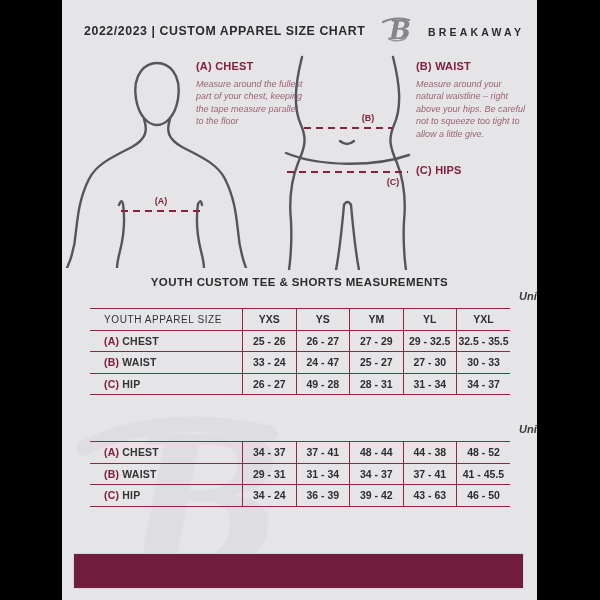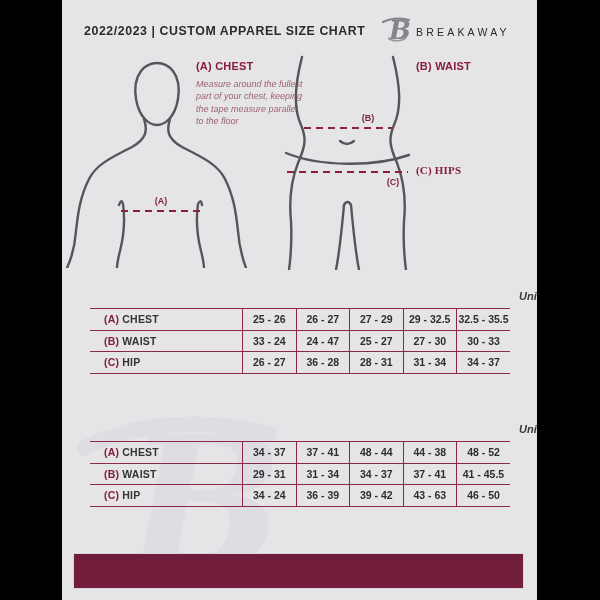--- a/index.html
+++ b/index.html
@@ -7,21 +7,21 @@
          font-family:"Liberation Sans",sans-serif;}
   .page{position:absolute;left:62px;top:0;width:475px;height:600px;background:#e5e4e6;overflow:hidden;}
 
   
   .watermark{position:absolute;left:2px;top:398px;width:240px;height:200px;opacity:.55;pointer-events:none;}
 
   
   .doc-title{position:absolute;left:22px;top:23px;font-size:13px;font-weight:bold;color:#2b2b2d;
              letter-spacing:.6px;transform:scaleX(.95);transform-origin:left;white-space:nowrap;}
   .brand{position:absolute;left:320px;top:15px;display:flex;align-items:center;}
-  .brand-name{font-size:10.5px;font-weight:normal;letter-spacing:3.2px;color:#2b2b2d;margin-left:4px;margin-top:6px;}
+  .brand-name{font-size:10.5px;font-weight:bold;letter-spacing:3.2px;color:#2b2b2d;margin-left:16px;margin-top:6px;}
 
   
   .guide-block{position:absolute;width:112px;}
   .guide-heading{font-size:11px;font-weight:bold;color:#851e3d;margin:0 0 6px 0;letter-spacing:.2px;}
   .guide-body{font-size:9px;font-style:italic;line-height:1.38;color:#9d6276;margin:0;}
   .diagram{position:absolute;}
 
   
   .section-title{position:absolute;left:0;width:475px;text-align:center;font-size:11.5px;
                  font-weight:bold;color:#2c2c2e;letter-spacing:.4px;}
@@ -93,50 +93,60 @@
         <path d="M71 150 C73 172 75 194 79 215"></path>
       </g>
       <path d="M24 73 L112 73" stroke="#8c1f3e" stroke-width="2.2" stroke-dasharray="7 5"></path>
       <text x="88" y="66" text-anchor="middle" font-family="Liberation Sans" font-size="9" font-weight="bold" fill="#7c1f3c">(B)</text>
       <path d="M7 117 L128 117" stroke="#8c1f3e" stroke-width="2.2" stroke-dasharray="7 5"></path>
       <text x="113" y="130" text-anchor="middle" font-family="Liberation Sans" font-size="9" font-weight="bold" fill="#7c1f3c">(C)</text>
     </svg>
 
     <div class="guide-block" style="left:354px;top:60px;">
       <p class="guide-heading">(B) WAIST</p>
+      <p class="guide-body">Measure around your natural waistline – right above your hips. Be careful not to squeeze too tight to allow a little give.</p>
     </div>
 
-    <div class="guide-block" style="left:354px;top:164px;font-family:Liberation Serif, serif;">
+    <div class="guide-block" style="left:354px;top:164px;">
       <p class="guide-heading">(C) HIPS</p>
     </div>
 
+    <div class="section-title" style="top:276px;">YOUTH CUSTOM TEE &amp; SHORTS MEASUREMENTS</div>
     <div class="section-unit" style="top:290px;">Unit: Inches</div>
 
     <table class="size-table" style="top:308px;">
       <tbody>
+          <tr>
+        <th class="size-col">YOUTH APPAREL SIZE</th>
+        <th>YXS</th>
+        <th>YS</th>
+        <th>YM</th>
+        <th>YL</th>
+        <th>YXL</th>
+      </tr>
       <tr>
         <td class="size-col"><span class="row-key">(A)</span> <span>CHEST</span></td>
         <td>25 - 26</td>
         <td>26 - 27</td>
         <td>27 - 29</td>
         <td>29 - 32.5</td>
         <td>32.5 - 35.5</td>
       </tr>
       <tr>
         <td class="size-col"><span class="row-key">(B)</span> <span>WAIST</span></td>
         <td>33 - 24</td>
         <td>24 - 47</td>
         <td>25 - 27</td>
         <td>27 - 30</td>
         <td>30 - 33</td>
       </tr>
       <tr>
         <td class="size-col"><span class="row-key">(C)</span> <span>HIP</span></td>
         <td>26 - 27</td>
-        <td>36 - 28</td>
+        <td>49 - 28</td>
         <td>28 - 31</td>
         <td>31 - 34</td>
         <td>34 - 37</td>
       </tr>
     </tbody>
       </table>
 
     <div class="section-unit" style="top:423px;">Unit: Inches</div>
 
     <table class="size-table" style="top:441px;">

